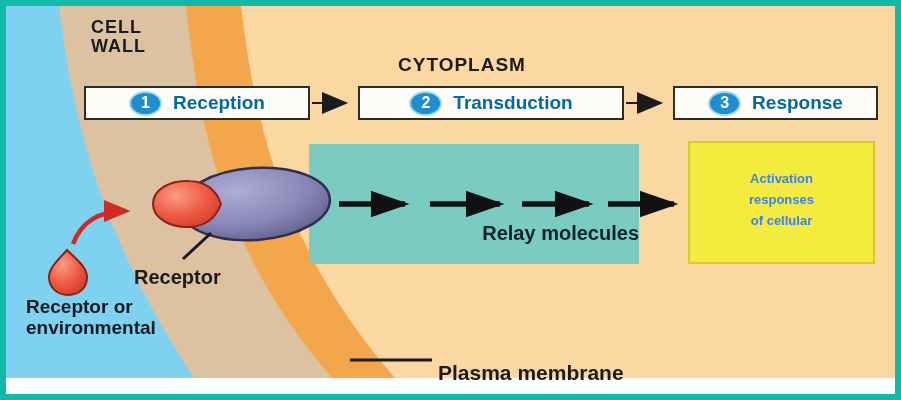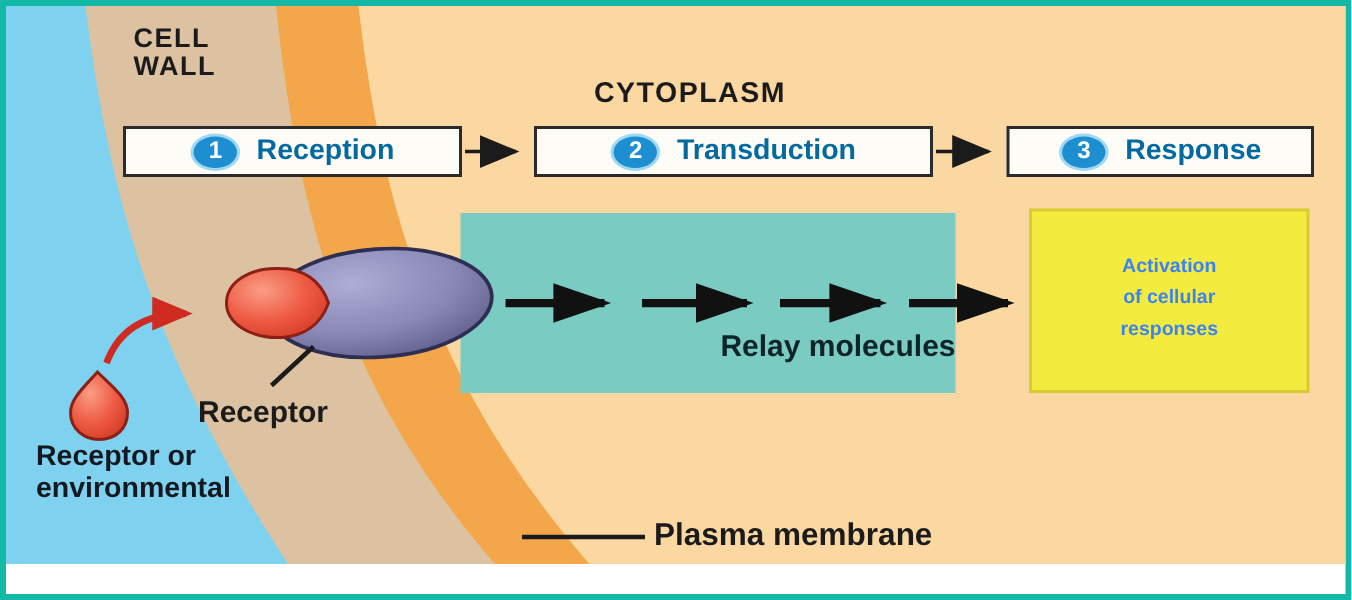--- a/index.html
+++ b/index.html
@@ -1,20 +1,20 @@
 <!DOCTYPE html>
 <html><head>
 <meta charset="utf-8">
 <style>
   html,body{margin:0;padding:0;background:#fff;}
   *{box-sizing:border-box;}
   #frame{
     position:relative;
     width:901px;height:400px;
-    border:4px solid #14b8a6;
+    border:6px solid #14b8a6;
     background:#ffffff;
     font-family:"Liberation Sans", sans-serif;
     overflow:hidden;
   }
   #art{position:absolute;left:0;top:0;width:897px;height:396px;display:block;}
   .lbl{position:absolute;font-weight:bold;color:#1b1b1b;line-height:1.1;}
   .lbl-cellwall{left:85px;top:12px;font-size:18px;letter-spacing:1px;line-height:19px;}
   .lbl-cytoplasm{left:392px;top:13px;font-size:19px;letter-spacing:1px;margin-top:36px;}
   .step-box{
     position:absolute;top:80px;height:34px;
@@ -29,21 +29,21 @@
     background:#1d8fd0;border:2px solid #9fd8f2;
     color:#fff;font-weight:bold;font-size:16px;
     display:flex;align-items:center;justify-content:center;
     flex:0 0 auto;
   }
   .step-label{font-size:19px;font-weight:bold;color:#0369a1;}
   .lbl-relay{left:303px;top:216px;width:330px;text-align:right;font-size:20px;color:#0e2429;}
   .lbl-activation{left:683px;top:162px;width:185px;text-align:center;font-size:13px;line-height:21px;color:#3b82f6;}
   .lbl-receptor{left:128px;top:260px;font-size:20px;}
   .lbl-hormone{left:20px;top:290px;font-size:19px;line-height:21px;color:#14181f;}
-  .lbl-plasma{left:432px;top:341px;font-size:21px;}
+  .lbl-plasma{left:432px;top:355px;font-size:21px;}
   .lbl-url{
     left:4px;top:376px;font-size:13px;color:#b3353f;
     text-decoration:none;cursor:pointer;white-space:nowrap;
   }
 </style>
 </head>
 <body>
 
 <div id="frame">
 
@@ -117,22 +117,22 @@
   </div>
   <div class="step-box step-3">
     <span class="step-circle">3</span>
     <span class="step-label">Response</span>
   </div>
 
   <div class="lbl lbl-relay">Relay molecules</div>
 
   <div class="lbl lbl-activation">
     <div>Activation</div>
+    <div>responses</div>
     <div>of cellular</div>
-    <div>responses</div>
   </div>
 
   <div class="lbl lbl-receptor">Receptor</div>
 
   <div class="lbl lbl-hormone">
     <div>Receptor or</div>
     <div>environmental</div>
   </div>
 
   <div class="lbl lbl-plasma">Plasma membrane</div>

